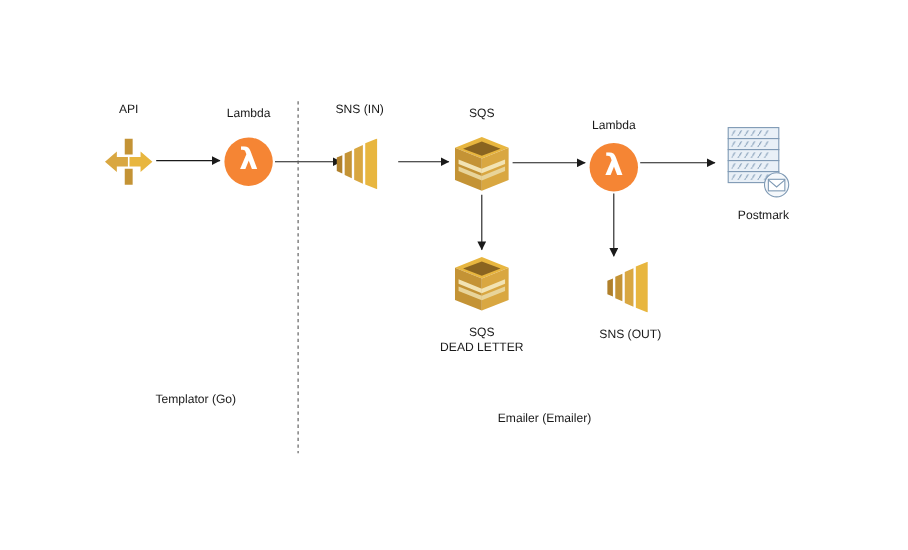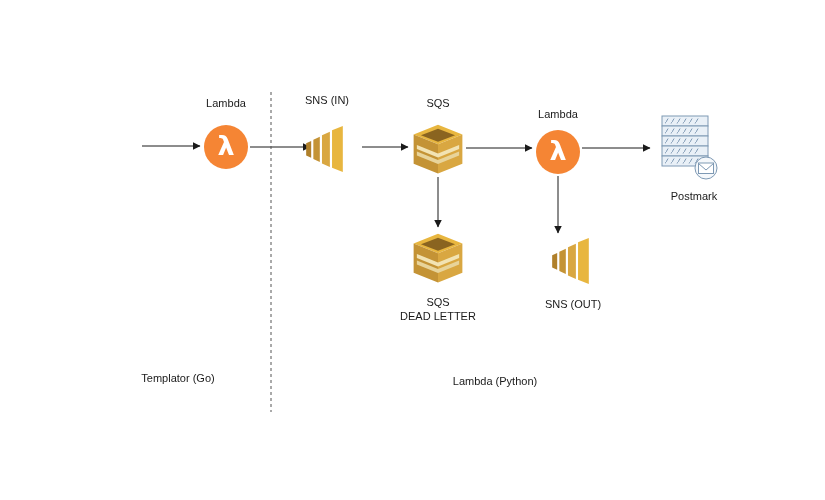--- a/index.html
+++ b/index.html
@@ -75,20 +75,31 @@
     <line x1="250" y1="147" x2="310" y2="147" stroke="#1a1a1a" stroke-width="1" marker-end="url(#arrowhead)"></line>
     <line x1="362" y1="147" x2="408" y2="147" stroke="#1a1a1a" stroke-width="1" marker-end="url(#arrowhead)"></line>
     <line x1="466" y1="148" x2="532" y2="148" stroke="#1a1a1a" stroke-width="1" marker-end="url(#arrowhead)"></line>
     <line x1="582" y1="148" x2="650" y2="148" stroke="#1a1a1a" stroke-width="1" marker-end="url(#arrowhead)"></line>
     <line x1="438" y1="177" x2="438" y2="227" stroke="#1a1a1a" stroke-width="1" marker-end="url(#arrowhead)"></line>
     <line x1="558" y1="176" x2="558" y2="233" stroke="#1a1a1a" stroke-width="1" marker-end="url(#arrowhead)"></line>
 
     <line x1="271" y1="92" x2="271" y2="412" stroke="#555555" stroke-width="1" stroke-dasharray="3 3"></line>
   </svg>
 
+  <div class="node" style="left:62px; top:94px;">
+    <div class="node-label">API</div>
+    <span class="icon" style="margin-top:16px;">
+      <svg width="46" height="46" viewBox="0 0 64 64" xmlns="http://www.w3.org/2000/svg">
+        <path d="M27 3 h10 v20 h-10 z" fill="#C49335"></path>
+        <path d="M27 41 h10 v20 h-10 z" fill="#C49335"></path>
+        <path d="M2 32 L17 19 v7 h14 v12 H17 v7 Z" fill="#D9A741"></path>
+        <path d="M62 32 L47 19 v7 H33 v12 h14 v7 Z" fill="#E8B63F"></path>
+      </svg>
+    </span>
+  </div>
 
   <div class="node" style="left:171px; top:97px;">
     <div class="node-label">Lambda</div>
     <span class="icon lambda-circle" style="margin-top:14px;">
       <span class="lambda-glyph">λ</span>
     </span>
   </div>
 
   <div class="node" style="left:272px; top:94px;">
     <div class="node-label">SNS (IN)</div>
@@ -179,16 +190,16 @@
       <svg width="46" height="46" viewBox="0 0 64 64" xmlns="http://www.w3.org/2000/svg">
         <polygon points="3,24 10,21 10,44 3,41" fill="#B0802B"></polygon>
         <polygon points="13,19 22,15 22,50 13,46" fill="#C49335"></polygon>
         <polygon points="25,13 36,8 36,57 25,52" fill="#D9A741"></polygon>
         <polygon points="39,6 54,0 54,64 39,58" fill="#E8B63F"></polygon>
       </svg>
     </span>
     <div class="node-label" style="margin-top:14px;">SNS (OUT)</div>
   </div>
 
-  <div class="group-label" style="left:108px; top:372px; width:140px;">Templator (Go)</div>
-  <div class="group-label" style="left:420px; top:375px; width:150px;">Lambda (Python)</div>
+  <div class="group-label" style="left:108px; top:357px; width:140px;">Templator (Go)</div>
+  <div class="group-label" style="left:420px; top:375px; width:150px;">Emailer (Emailer)</div>
 
 </div>
 
 </body></html>

